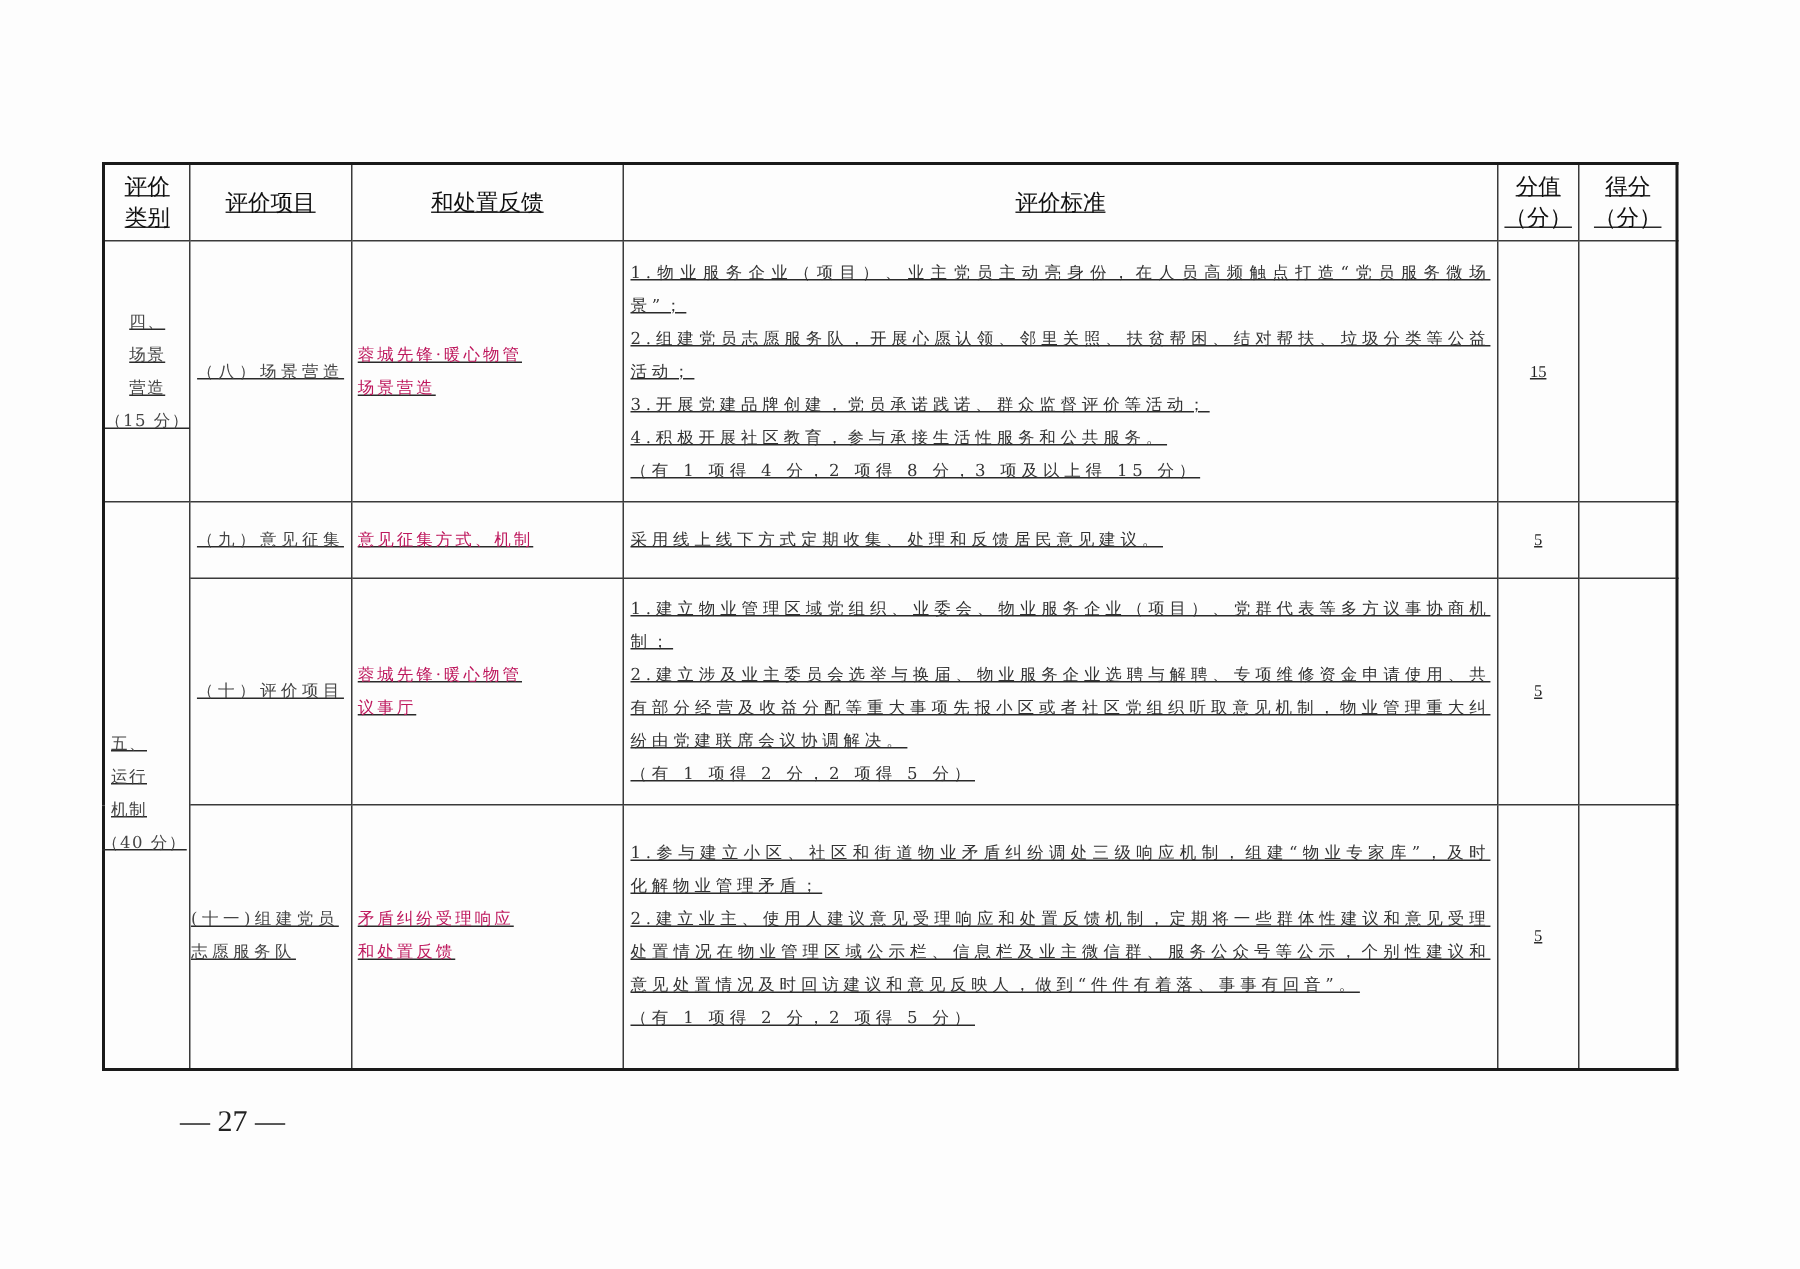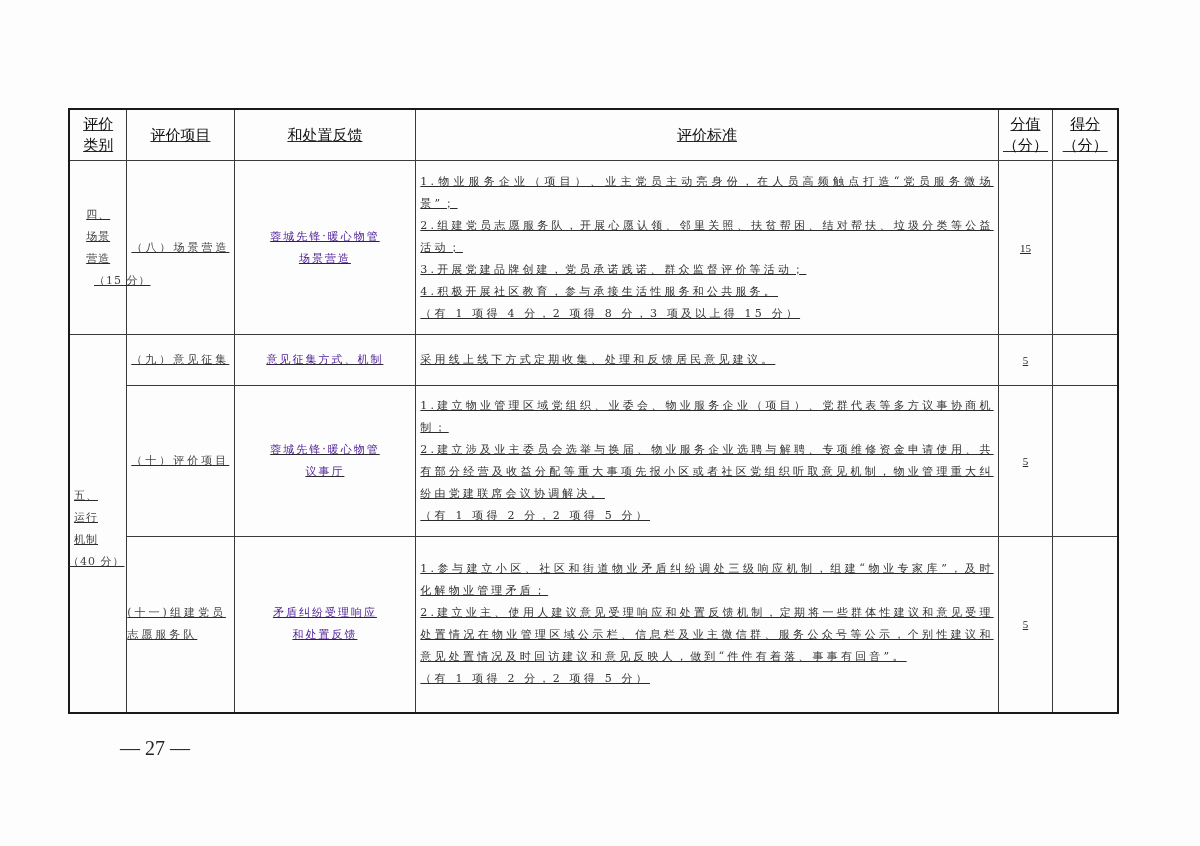--- a/index.html
+++ b/index.html
@@ -11,21 +11,21 @@
                border: 2px solid #1a1a1a; text-decoration: underline; }
   table.eval td, table.eval th { border: 1px solid #3a3a3a; padding: 0 4px;
                font-size: 11px; line-height: 22px; vertical-align: middle; font-weight: normal; }
   table.eval th { font-family: "DejaVu Sans", "Liberation Sans", sans-serif; font-size: 15px;
                   color: #111; text-align: center; height: 50px; line-height: 21px; }
   .c1 { width: 55px; } .c2 { width: 102px; } .c3 { width: 173px; }
   .c4 { width: 554px; } .c5 { width: 52px; } .c6 { width: 62px; }
   td.cat { text-align: center; letter-spacing: 1px; color: #444; }
   td.cat.left { text-align: left; }
   td.item { text-align: left; letter-spacing: 3px; color: #444; word-break: break-all; }
-  td.content { text-align: center; letter-spacing: 2px; color: #4c1d95; }
+  td.content { letter-spacing: 2px; color: #be185d; }
   td.std { text-align: justify; letter-spacing: 3.2px; color: #333; padding-left: 2px; padding-right: 2px; }
   td.std div { line-height: 22px; }
   td.score { text-align: center; font-family: "Liberation Serif", serif; font-size: 15px; color: #222; margin-top: 12px; }
   td.got { }
   .footer { position: absolute; left: 120px; top: 737px; font-size: 20px;
             font-family: "Liberation Serif", serif; color: #222; }
 </style>
 </head>
 <body>
 
@@ -58,21 +58,21 @@
         </th>
       </tr>
     </thead>
     <tbody>
 
       <tr style="height:174px;">
         <td class="cat">
           <div>四、</div>
           <div>场景</div>
           <div>营造</div>
-          <div style="white-space:nowrap;margin-left:-4px;padding-left:24px;">（15 分）</div>
+          <div style="white-space:nowrap;margin-left:-4px;">（15 分）</div>
         </td>
         <td class="item" style="text-align:center;">（八）场景营造</td>
         <td class="content">
           <div>蓉城先锋·暖心物管</div>
           <div>场景营造</div>
         </td>
         <td class="std">
           <div>1.物业服务企业（项目）、业主党员主动亮身份，在人员高频触点打造“党员服务微场景”；</div>
           <div>2.组建党员志愿服务队，开展心愿认领、邻里关照、扶贫帮困、结对帮扶、垃圾分类等公益活动；</div>
           <div>3.开展党建品牌创建，党员承诺践诺、群众监督评价等活动；</div>

